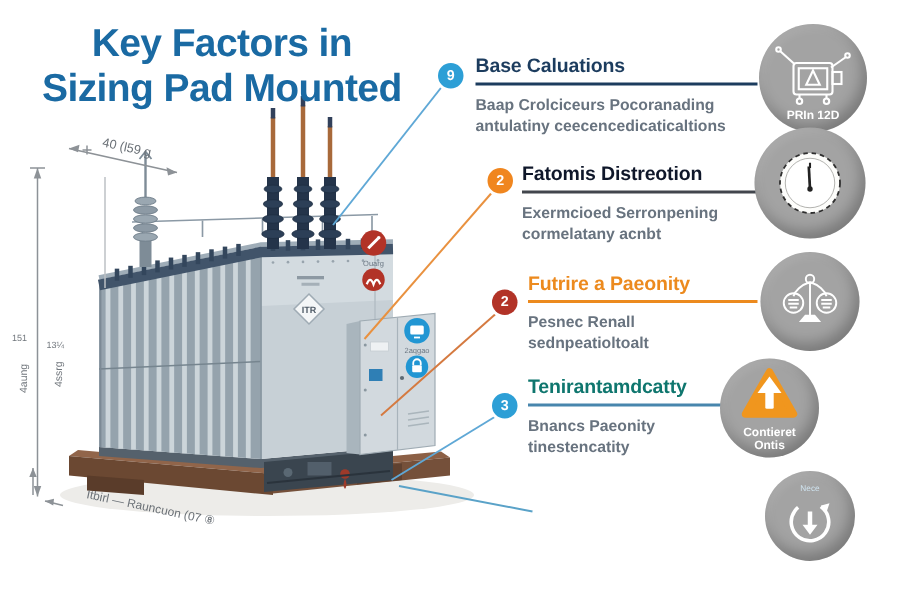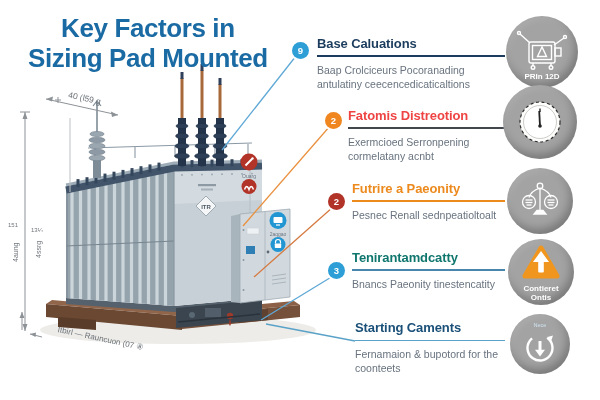--- a/index.html
+++ b/index.html
@@ -4,39 +4,39 @@
 <style>
   html,body{margin:0;padding:0;background:#fff;}
   .canvas{position:relative;width:600px;height:400px;background:#ffffff;overflow:hidden;
           font-family:"Liberation Sans",sans-serif;}
   .illu{position:absolute;left:0;top:0;width:600px;height:400px;}
   .title{position:absolute;left:28px;top:13px;font-size:26px;font-weight:bold;
          color:#1a6aa3;line-height:1.16;letter-spacing:-0.4px;text-align:center;}
   .item{position:absolute;}
   .item h3{margin:0;font-size:13px;font-weight:bold;letter-spacing:-0.1px;white-space:nowrap;}
   .rule{height:2px;margin:4px 0 7px 0;}
-  .body{font-size:10.5px;line-height:1.32;color:#68737f;}
+  .body{font-size:10.5px;line-height:1.32;color:#68737f;font-weight:bold;}
   #item1{left:317px;top:36px;width:188px;}  #item1 h3{color:#1c3c5e;} #item1 .rule{background:#1c3c5e;}
-  #item2{left:348px;top:108px;width:157px;} #item2 h3{color:#ef4444;} #item2 .rule{background:#42464d;}
+  #item2{left:348px;top:108px;width:157px;} #item2 h3{color:#0f172a;} #item2 .rule{background:#42464d;}
   #item3{left:352px;top:181px;width:153px;} #item3 h3{color:#ec8a1e;} #item3 .rule{background:#ec8a1e;}
   #item4{left:352px;top:250px;width:153px;} #item4 h3{color:#0f766e;} #item4 .rule{background:#4886ad;}
   #item5{left:355px;top:320px;width:150px;} #item5 h3{color:#1a5078;} #item5 .rule{background:#5aa2c8;height:1px;margin-top:5px;}
   .badge{position:absolute;width:17px;height:17px;border-radius:50%;color:#fff;
          font-size:9.5px;font-weight:bold;display:flex;align-items:center;justify-content:center;
          box-shadow:0 0 0 2px #ffffff;z-index:3;}
   #badge1{left:292px;top:42px;background:#2d9fd6;}
   #badge2{left:325px;top:112px;background:#f0861f;}
   #badge3{left:328px;top:193px;background:#b23327;}
   #badge4{left:328px;top:262px;background:#2d9fd6;}
   .icon{position:absolute;border-radius:50%;background:#a3a3a3;
         box-shadow:inset -3px -5px 9px rgba(0,0,0,.25), inset 2px 3px 6px rgba(255,255,255,.12);z-index:2;}
   #icon1{left:506px;top:16px;width:72px;height:72px;}
   #icon2{left:503px;top:85px;width:74px;height:74px;}
   #icon3{left:507px;top:168px;width:66px;height:66px;}
-  #icon4{left:508px;top:239px;width:66px;height:66px;}
+  #icon4{left:480px;top:239px;width:66px;height:66px;}
   #icon5{left:510px;top:314px;width:60px;height:60px;}
   .icon svg{display:block;width:100%;height:100%;}
   svg text{font-family:"Liberation Sans",sans-serif;}
 </style>
 </head>
 <body>
 
 <div class="canvas">
 
   <svg class="illu" viewBox="0 0 600 400">
@@ -264,25 +264,20 @@
   <div class="item" id="item3">
     <h3>Futrire a Paeonity</h3>
     <div class="rule"></div>
     <div class="body">Pesnec Renall sednpeatioltoalt</div>
   </div>
   <div class="item" id="item4">
     <h3>Tenirantamdcatty</h3>
     <div class="rule"></div>
     <div class="body">Bnancs Paeonity tinestencatity</div>
   </div>
-  <div class="item" id="item5">
-    <h3>Starting Caments</h3>
-    <div class="rule"></div>
-    <div class="body">Fernamaion &amp; bupotord for the coonteets</div>
-  </div>
 
   <div class="icon" id="icon1">
     <svg viewBox="0 0 72 72">
       <g stroke="#ffffff" stroke-width="1.4" fill="none">
         <path d="M14,18 L24,27"></path>
           <path d="M58,22 L48,29"></path>
         <circle cx="13" cy="17" r="1.5"></circle>
           <circle cx="59" cy="21" r="1.5"></circle>
         <rect x="23" y="26" width="26" height="21" rx="2"></rect>
         <rect x="26.5" y="29.5" width="19" height="14"></rect>

